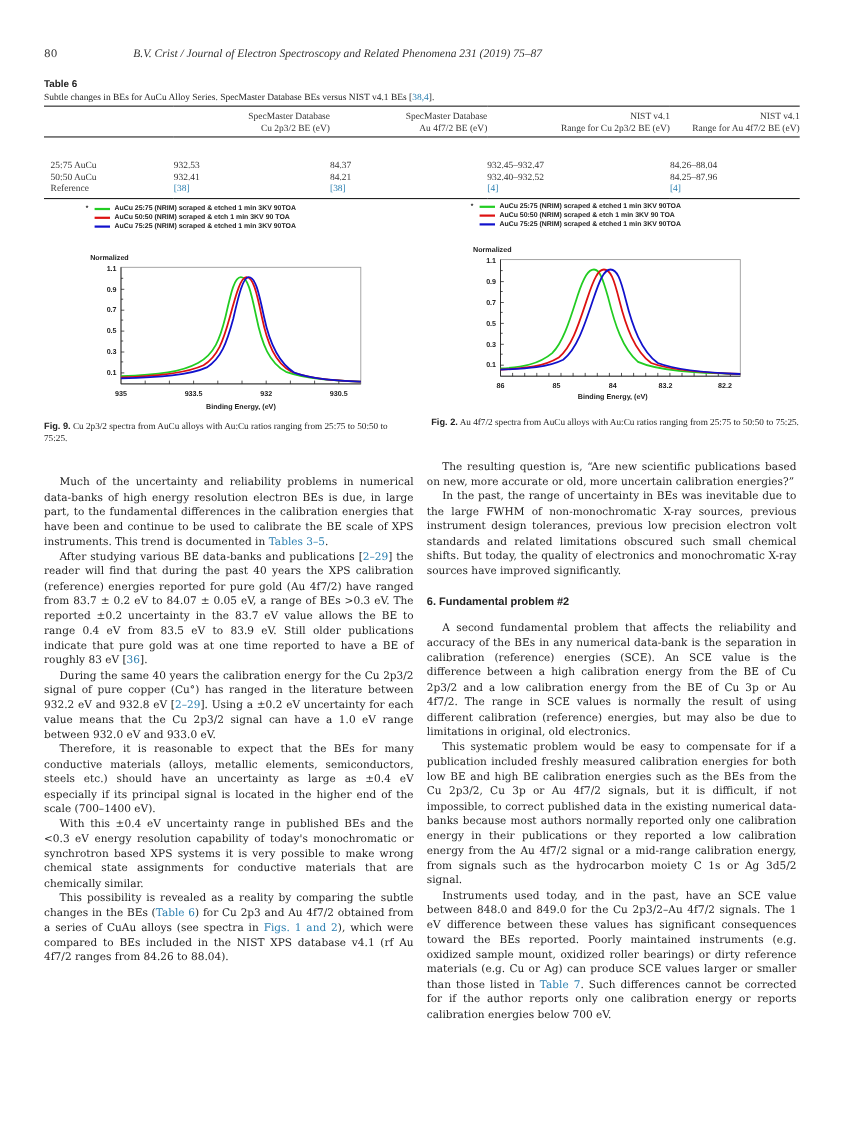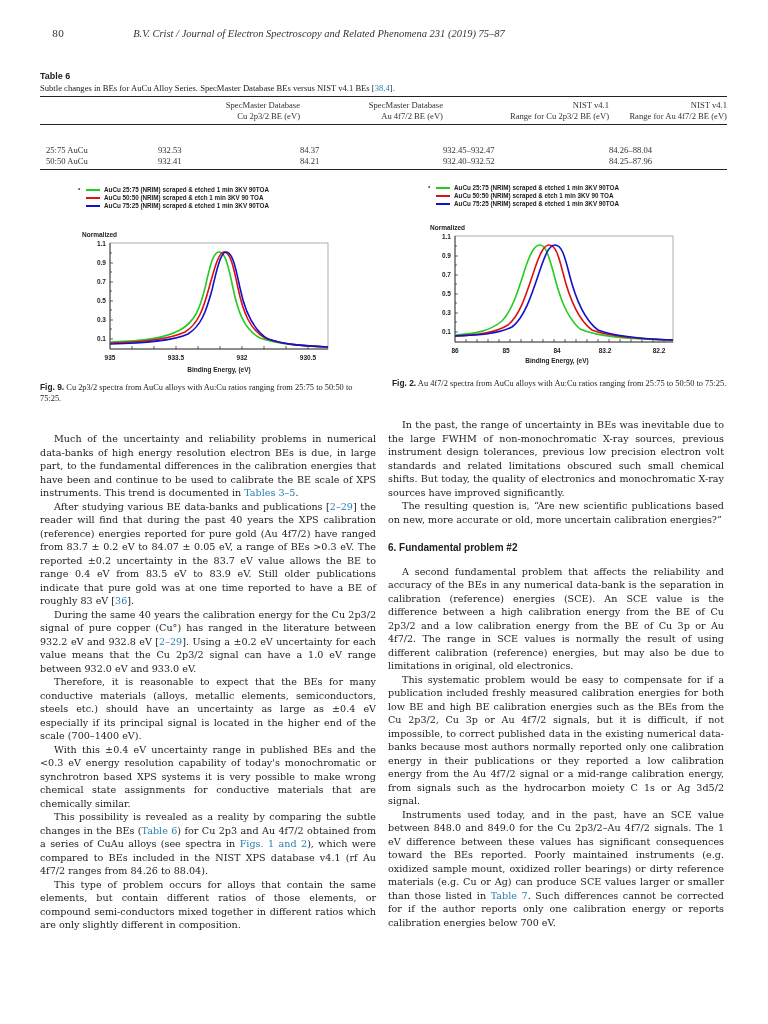--- a/index.html
+++ b/index.html
@@ -1,18 +1,18 @@
 <!DOCTYPE html>
 <html><head>
 <meta charset="utf-8">
 <style>
   html, body { margin:0; padding:0; background:#fff; }
   body { width:768px; height:1024px; position:relative; overflow:hidden; font-family:"DejaVu Serif", serif; color:#222; }
   .abs { position:absolute; }
-  .runhead { top:28px; font-size:9.5px; color:#333;margin-left:12px; }
+  .runhead { top:44px; font-size:9.5px; color:#333; }
   .pageno { left:40px; }
   .journal { left:0; width:614px; text-align:center; font-style:italic; font-family:"Liberation Serif", serif; font-size:10.5px; }
   .tabtitle { left:40px; top:71px; font-size:9px; font-weight:bold; font-family:"Liberation Sans", sans-serif; }
   .tabcap { left:40px; top:83px; font-size:8.6px; font-family:"Liberation Serif", serif; }
   .link { color:#2a7fb0; }
   table.t6 { position:absolute; left:40px; top:96px; width:687px; border-collapse:collapse; font-family:"Liberation Serif", serif; font-size:8.6px; color:#333; }
   table.t6 thead tr { border-top:1px solid #222; border-bottom:1px solid #222; }
   table.t6 tbody tr:last-child { border-bottom:1px solid #222; }
   table.t6 th { font-weight:normal; text-align:right; padding:3px 0 2px 0; line-height:11px; vertical-align:top; }
   table.t6 td { padding:0; line-height:10.5px; }
@@ -72,20 +72,27 @@
       <td>84.37</td>
       <td>932.45–932.47</td>
       <td>84.26–88.04</td>
     </tr>
     <tr>
       <td class="c0">50:50 AuCu</td>
       <td>932.41</td>
       <td>84.21</td>
       <td>932.40–932.52</td>
       <td>84.25–87.96</td>
+    </tr>
+    <tr>
+      <td class="c0">Reference</td>
+      <td class="link">[38]</td>
+      <td class="link">[38]</td>
+      <td class="link">[4]</td>
+      <td class="link">[4]</td>
     </tr>
   </tbody>
 </table>
 
 <div class="abs legend" style="left:78px; top:186px;">
   <div class="row">
       <span style="width:8px;display:inline-block;font-size:6px;">*</span>
       <span class="sw" style="background:#22cc22"></span>
       <span>AuCu 25:75 (NRIM) scraped &amp; etched 1 min 3KV 90TOA</span>
     </div>
@@ -226,23 +233,22 @@
 
 <div class="abs caption" style="left:392px; top:378px; width:340px;"><b>Fig. 2.</b> <span>Au 4f7/2 spectra from AuCu alloys with Au:Cu ratios ranging from 25:75 to 50:50 to 75:25.</span></div>
 
 <div class="abs col" style="left:40px; top:432px;">
   <p><span>Much of the uncertainty and reliability problems in numerical data-banks of high energy resolution electron BEs is due, in large part, to the fundamental differences in the calibration energies that have been and continue to be used to calibrate the BE scale of XPS instruments. This trend is documented in </span><a class="link">Tables 3–5</a><span>.</span></p>
   <p><span>After studying various BE data-banks and publications [</span><a class="link">2–29</a><span>] the reader will find that during the past 40 years the XPS calibration (reference) energies reported for pure gold (Au 4f7/2) have ranged from 83.7 ± 0.2 eV to 84.07 ± 0.05 eV, a range of BEs &gt;0.3 eV. The reported ±0.2 uncertainty in the 83.7 eV value allows the BE to range 0.4 eV from 83.5 eV to 83.9 eV. Still older publications indicate that pure gold was at one time reported to have a BE of roughly 83 eV [</span><a class="link">36</a><span>].</span></p>
   <p><span>During the same 40 years the calibration energy for the Cu 2p3/2 signal of pure copper (Cu°) has ranged in the literature between 932.2 eV and 932.8 eV [</span><a class="link">2–29</a><span>]. Using a ±0.2 eV uncertainty for each value means that the Cu 2p3/2 signal can have a 1.0 eV range between 932.0 eV and 933.0 eV.</span></p>
   <p>Therefore, it is reasonable to expect that the BEs for many conductive materials (alloys, metallic elements, semiconductors, steels etc.) should have an uncertainty as large as ±0.4 eV especially if its principal signal is located in the higher end of the scale (700–1400 eV).</p>
   <p>With this ±0.4 eV uncertainty range in published BEs and the &lt;0.3 eV energy resolution capability of today's monochromatic or synchrotron based XPS systems it is very possible to make wrong chemical state assignments for conductive materials that are chemically similar.</p>
   <p><span>This possibility is revealed as a reality by comparing the subtle changes in the BEs (</span><a class="link">Table 6</a><span>) for Cu 2p3 and Au 4f7/2 obtained from a series of CuAu alloys (see spectra in </span><a class="link">Figs. 1 and 2</a><span>), which were compared to BEs included in the NIST XPS database v4.1 (rf Au 4f7/2 ranges from 84.26 to 88.04).</span></p>
-  <p>This type of problem occurs for alloys that contain the same elements, but contain different ratios of those elements, or compound semi-conductors mixed together in different ratios which are only slightly different in composition.</p>
 </div>
 
 <div class="abs col" style="left:388px; top:418px;">
+  <p>The resulting question is, “Are new scientific publications based on new, more accurate or old, more uncertain calibration energies?”</p>
   <p>In the past, the range of uncertainty in BEs was inevitable due to the large FWHM of non-monochromatic X-ray sources, previous instrument design tolerances, previous low precision electron volt standards and related limitations obscured such small chemical shifts. But today, the quality of electronics and monochromatic X-ray sources have improved significantly.</p>
-  <p>The resulting question is, “Are new scientific publications based on new, more accurate or old, more uncertain calibration energies?”</p>
   <p class="sechead">6.  Fundamental problem #2</p>
   <p>A second fundamental problem that affects the reliability and accuracy of the BEs in any numerical data-bank is the separation in calibration (reference) energies (SCE). An SCE value is the difference between a high calibration energy from the BE of Cu 2p3/2 and a low calibration energy from the BE of Cu 3p or Au 4f7/2. The range in SCE values is normally the result of using different calibration (reference) energies, but may also be due to limitations in original, old electronics.</p>
   <p>This systematic problem would be easy to compensate for if a publication included freshly measured calibration energies for both low BE and high BE calibration energies such as the BEs from the Cu 2p3/2, Cu 3p or Au 4f7/2 signals, but it is difficult, if not impossible, to correct published data in the existing numerical data-banks because most authors normally reported only one calibration energy in their publications or they reported a low calibration energy from the Au 4f7/2 signal or a mid-range calibration energy, from signals such as the hydrocarbon moiety C 1s or Ag 3d5/2 signal.</p>
   <p><span>Instruments used today, and in the past, have an SCE value between 848.0 and 849.0 for the Cu 2p3/2–Au 4f7/2 signals. The 1 eV difference between these values has significant consequences toward the BEs reported. Poorly maintained instruments (e.g. oxidized sample mount, oxidized roller bearings) or dirty reference materials (e.g. Cu or Ag) can produce SCE values larger or smaller than those listed in </span><a class="link">Table 7</a><span>. Such differences cannot be corrected for if the author reports only one calibration energy or reports calibration energies below 700 eV.</span></p>
 </div>
 
 </body></html>

